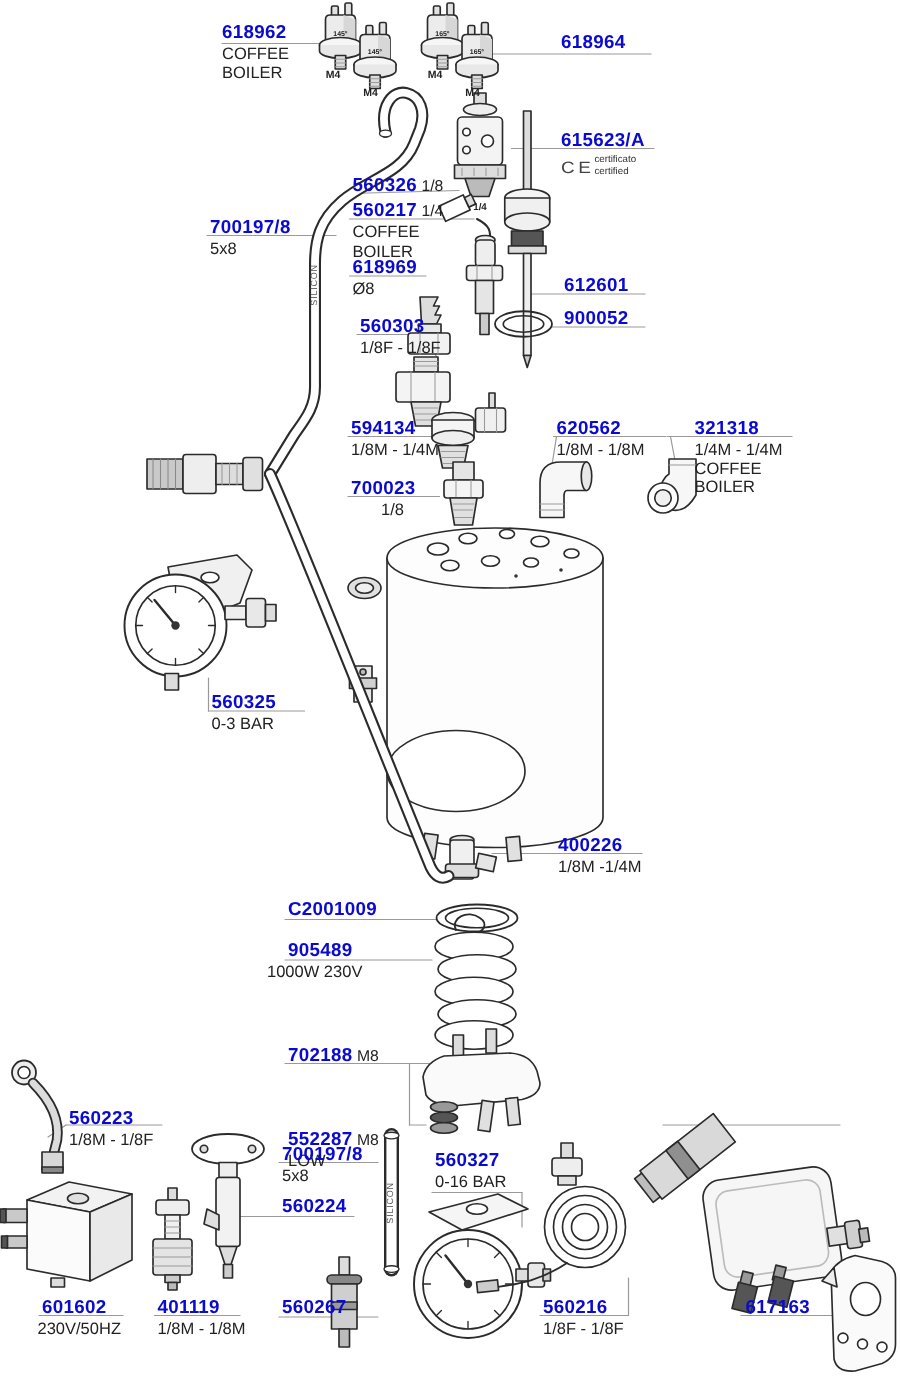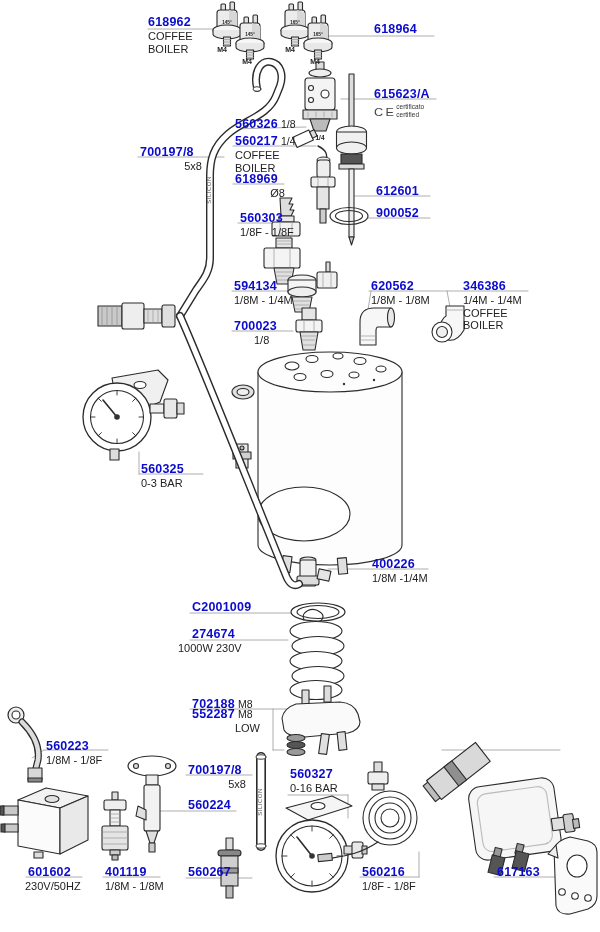--- a/index.html
+++ b/index.html
@@ -4,21 +4,21 @@
 <style>
   html,body{margin:0;padding:0;background:#fff;}
   .canvas{position:relative;width:600px;height:932px;background:#ffffff;overflow:hidden;
           font-family:"Liberation Sans","DejaVu Sans",sans-serif;padding-left:36px;}
   .art{position:absolute;left:0;top:0;z-index:1;}
   .plabel{position:absolute;z-index:3;line-height:1.14;white-space:nowrap;}
   .pnum{font-size:12.5px;font-weight:bold;color:#0b0bcf;letter-spacing:.2px;}
   .pin{font-size:10.5px;font-weight:normal;color:#222;margin-left:3px;}
   .psub{display:block;font-size:11px;color:#222;white-space:pre-line;}
   .sr{display:block;}
-  .sr .psub{text-align:right;}
+  .sr .psub{}
   .cerow{display:flex;align-items:flex-end;gap:3px;margin-top:1px;}
   .ce{font-size:11px;color:#444;letter-spacing:2px;transform:scaleX(1.15);transform-origin:left top;}
   .certxt{font-size:6.5px;color:#333;line-height:1.15;white-space:pre-line;}
   svg text{font-family:"Liberation Sans","DejaVu Sans",sans-serif;}
   .ann{fill:#222;font-weight:bold;}
   .sil{fill:#555;letter-spacing:.5px;}
 </style>
 </head>
 <body>
 
@@ -454,50 +454,50 @@
   <span class="pnum">700023</span>
   <span class="psub" style="padding-left:20px">1/8</span>
 </div>
 
 <div class="plabel" style="left:371px;top:276px">
   <span class="pnum">620562</span>
   <span class="psub">1/8M - 1/8M</span>
 </div>
 
 <div class="plabel" style="left:463px;top:276px">
-  <span class="pnum">346386</span>
+  <span class="pnum">321318</span>
   <span class="psub">1/4M - 1/4M
 COFFEE
 BOILER</span>
 </div>
 
 <div class="plabel" style="left:141px;top:459px">
   <span class="pnum">560325</span>
   <span class="psub">0-3 BAR</span>
 </div>
 
 <div class="plabel" style="left:372px;top:554px">
   <span class="pnum">400226</span>
   <span class="psub">1/8M -1/4M</span>
 </div>
 
 <div class="plabel" style="left:192px;top:597px">
   <span class="pnum">C2001009</span>
 </div>
 
 <div class="plabel" style="left:192px;top:624px">
-  <span class="pnum">274674</span>
+  <span class="pnum">905489</span>
   <span class="psub" style="margin-left:-14px">1000W 230V</span>
 </div>
 
 <div class="plabel" style="left:192px;top:694px">
   <span class="pnum">702188</span><span class="pin">M8</span>
 </div>
 
-<div class="plabel sr" style="left:192px;top:704px;width:68px">
+<div class="plabel sr" style="left:192px;top:750px;width:68px">
   <span style="white-space:nowrap"><span class="pnum">552287</span><span class="pin">M8</span></span>
   <span class="psub">LOW</span>
 </div>
 
 <div class="plabel" style="left:46px;top:736px">
   <span class="pnum">560223</span>
   <span class="psub">1/8M - 1/8F</span>
 </div>
 
 <div class="plabel sr" style="left:188px;top:760px;width:58px">

